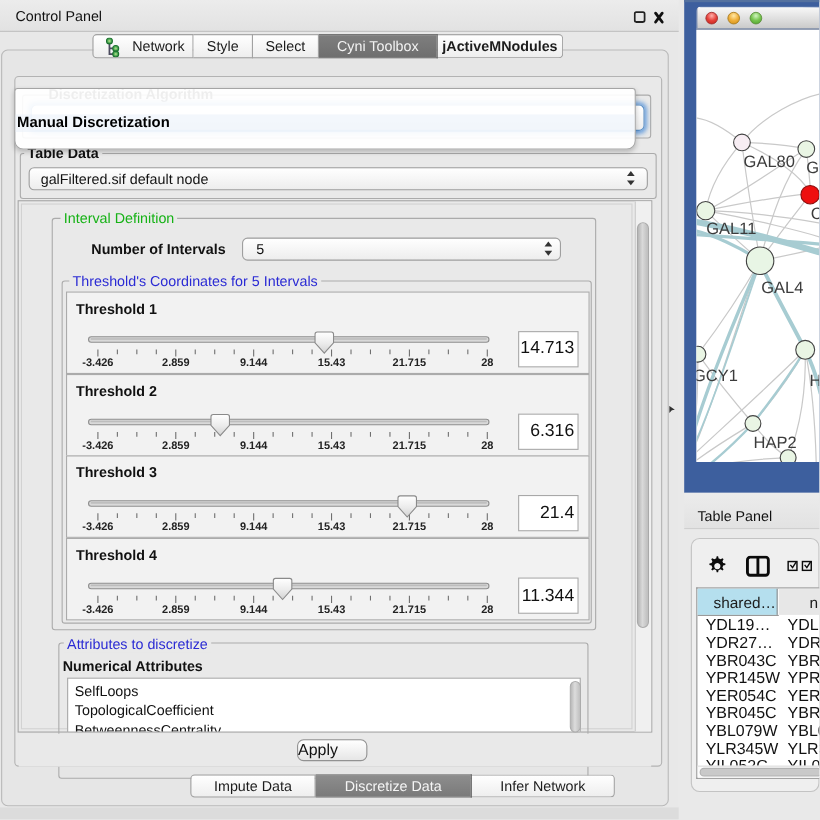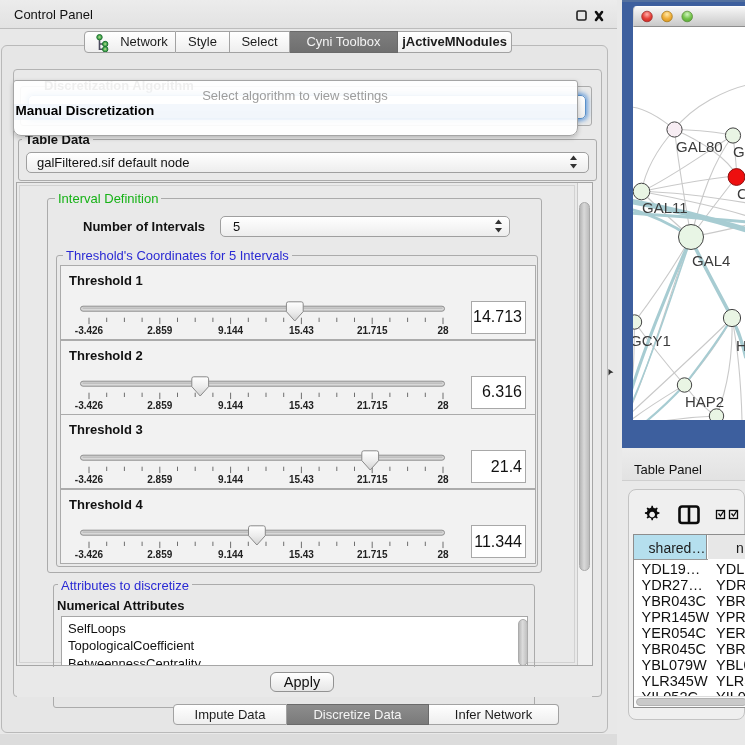--- a/index.html
+++ b/index.html
@@ -176,29 +176,28 @@
 <div class="group" style="left:53px;top:583.5px;width:482px;height:124px;"></div>
 <div class="gtitle" style="left:58px;top:577.5px;color:#2a2ad4;background:#e9e9e9;">Attributes to discretize</div>
 <div class="abs bold" style="left:57px;top:598px;font-size:13px;color:#111;">Numerical Attributes</div>
 <div class="abs" style="left:61px;top:616px;width:467px;height:50px;background:#ffffff;border:1px solid #a6a6a6;font-size:13px;color:#111;overflow:hidden;">
   <div style="padding:3px 0 0 6px;line-height:17.3px;">SelfLoops<br>TopologicalCoefficient<br>BetweennessCentrality</div>
 </div>
 <div class="abs" style="left:518px;top:619px;width:10px;height:47px;background:linear-gradient(90deg,#b9b9b9,#dcdcdc 45%,#c0c0c0);border:1px solid #ababab;border-radius:5px;"></div>
 
 <div class="abs" style="left:17px;top:667px;width:575px;height:30px;background:#e9e9e9;"></div>
 
-<div class="abs" style="left:270px;top:671.5px;width:64px;height:20px;background:linear-gradient(#ffffff,#e6e6e6);border:1px solid #929292;border-radius:6px;font-size:14.5px;text-align:center;line-height:19px;color:#111;">Apply</div>
+<div class="abs" style="left:270px;top:671.5px;width:64px;height:20px;background:linear-gradient(#ffffff,#e6e6e6);border:1px solid #929292;border-radius:6px;font-size:14.5px;text-align:left;line-height:19px;color:#111;">Apply</div>
 
 <div class="bseg" style="left:173px;width:114px;border-radius:4px 0 0 4px;">Impute Data</div>
 <div class="bseg dark" style="left:287px;width:142px;border-left:none;">Discretize Data</div>
 <div class="bseg" style="left:429px;width:130px;border-radius:0 4px 4px 0;border-left:none;">Infer Network</div>
 
 <div class="abs" id="popup" style="left:12.5px;top:80px;width:565px;height:56px;background:rgba(255,255,255,0.93);border:1px solid #a5a5a5;border-radius:3px 3px 8px 8px;box-shadow:0 2px 5px rgba(0,0,0,0.22);z-index:30;">
   <div style="position:absolute;left:0;top:23px;width:100%;height:16px;background:rgba(228,238,248,0.45);"></div>
-  <div style="position:absolute;left:0;top:7px;width:100%;text-align:center;font-size:13px;color:#9d9d9d;">Select algorithm to view settings</div>
   <div style="position:absolute;left:2px;top:22px;font-size:13.5px;font-weight:bold;color:#000;">Manual Discretization</div>
 </div>
 
 <svg class="abs" style="left:608px;top:369px;z-index:40;" width="6" height="7" viewBox="0 0 6 7">
   <path d="M0.5 0 L5.5 3.5 L2.8 4 L0.5 6.5 Z" fill="#333"></path>
 </svg>
 
 <div class="abs" id="netframe" style="left:622px;top:0;width:123px;height:448px;background:#3d5f9e;"></div>
 <div class="abs" style="left:622px;top:0;width:123px;height:2px;background:#54719f;"></div>
 <div class="abs" id="nettitle" style="left:633px;top:6px;width:112px;height:21px;background:linear-gradient(#f7f7f7,#c9c9c9);border-bottom:1px solid #8e8e8e;border-top:1px solid #fdfdfd;border-left:1px solid #cfcfcf;border-radius:4px 0 0 0;"></div>

